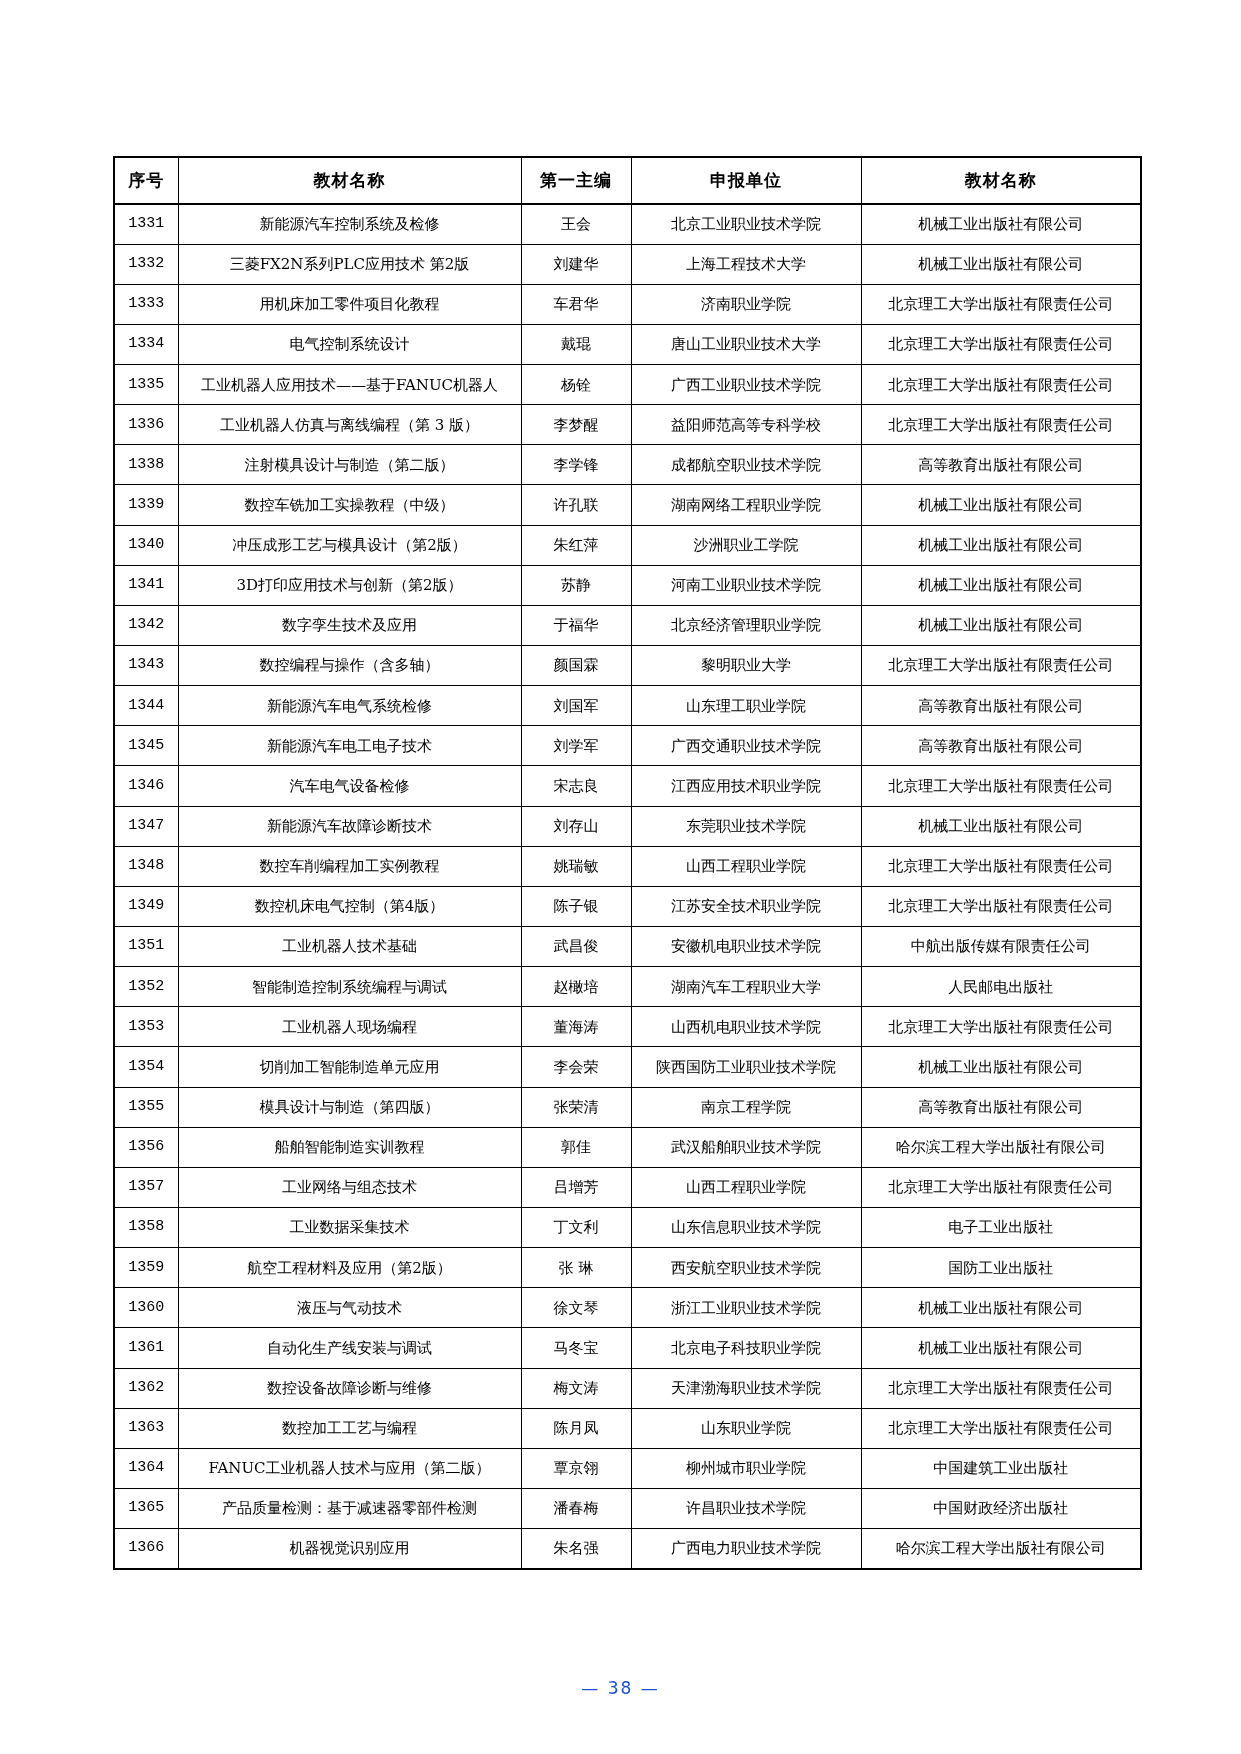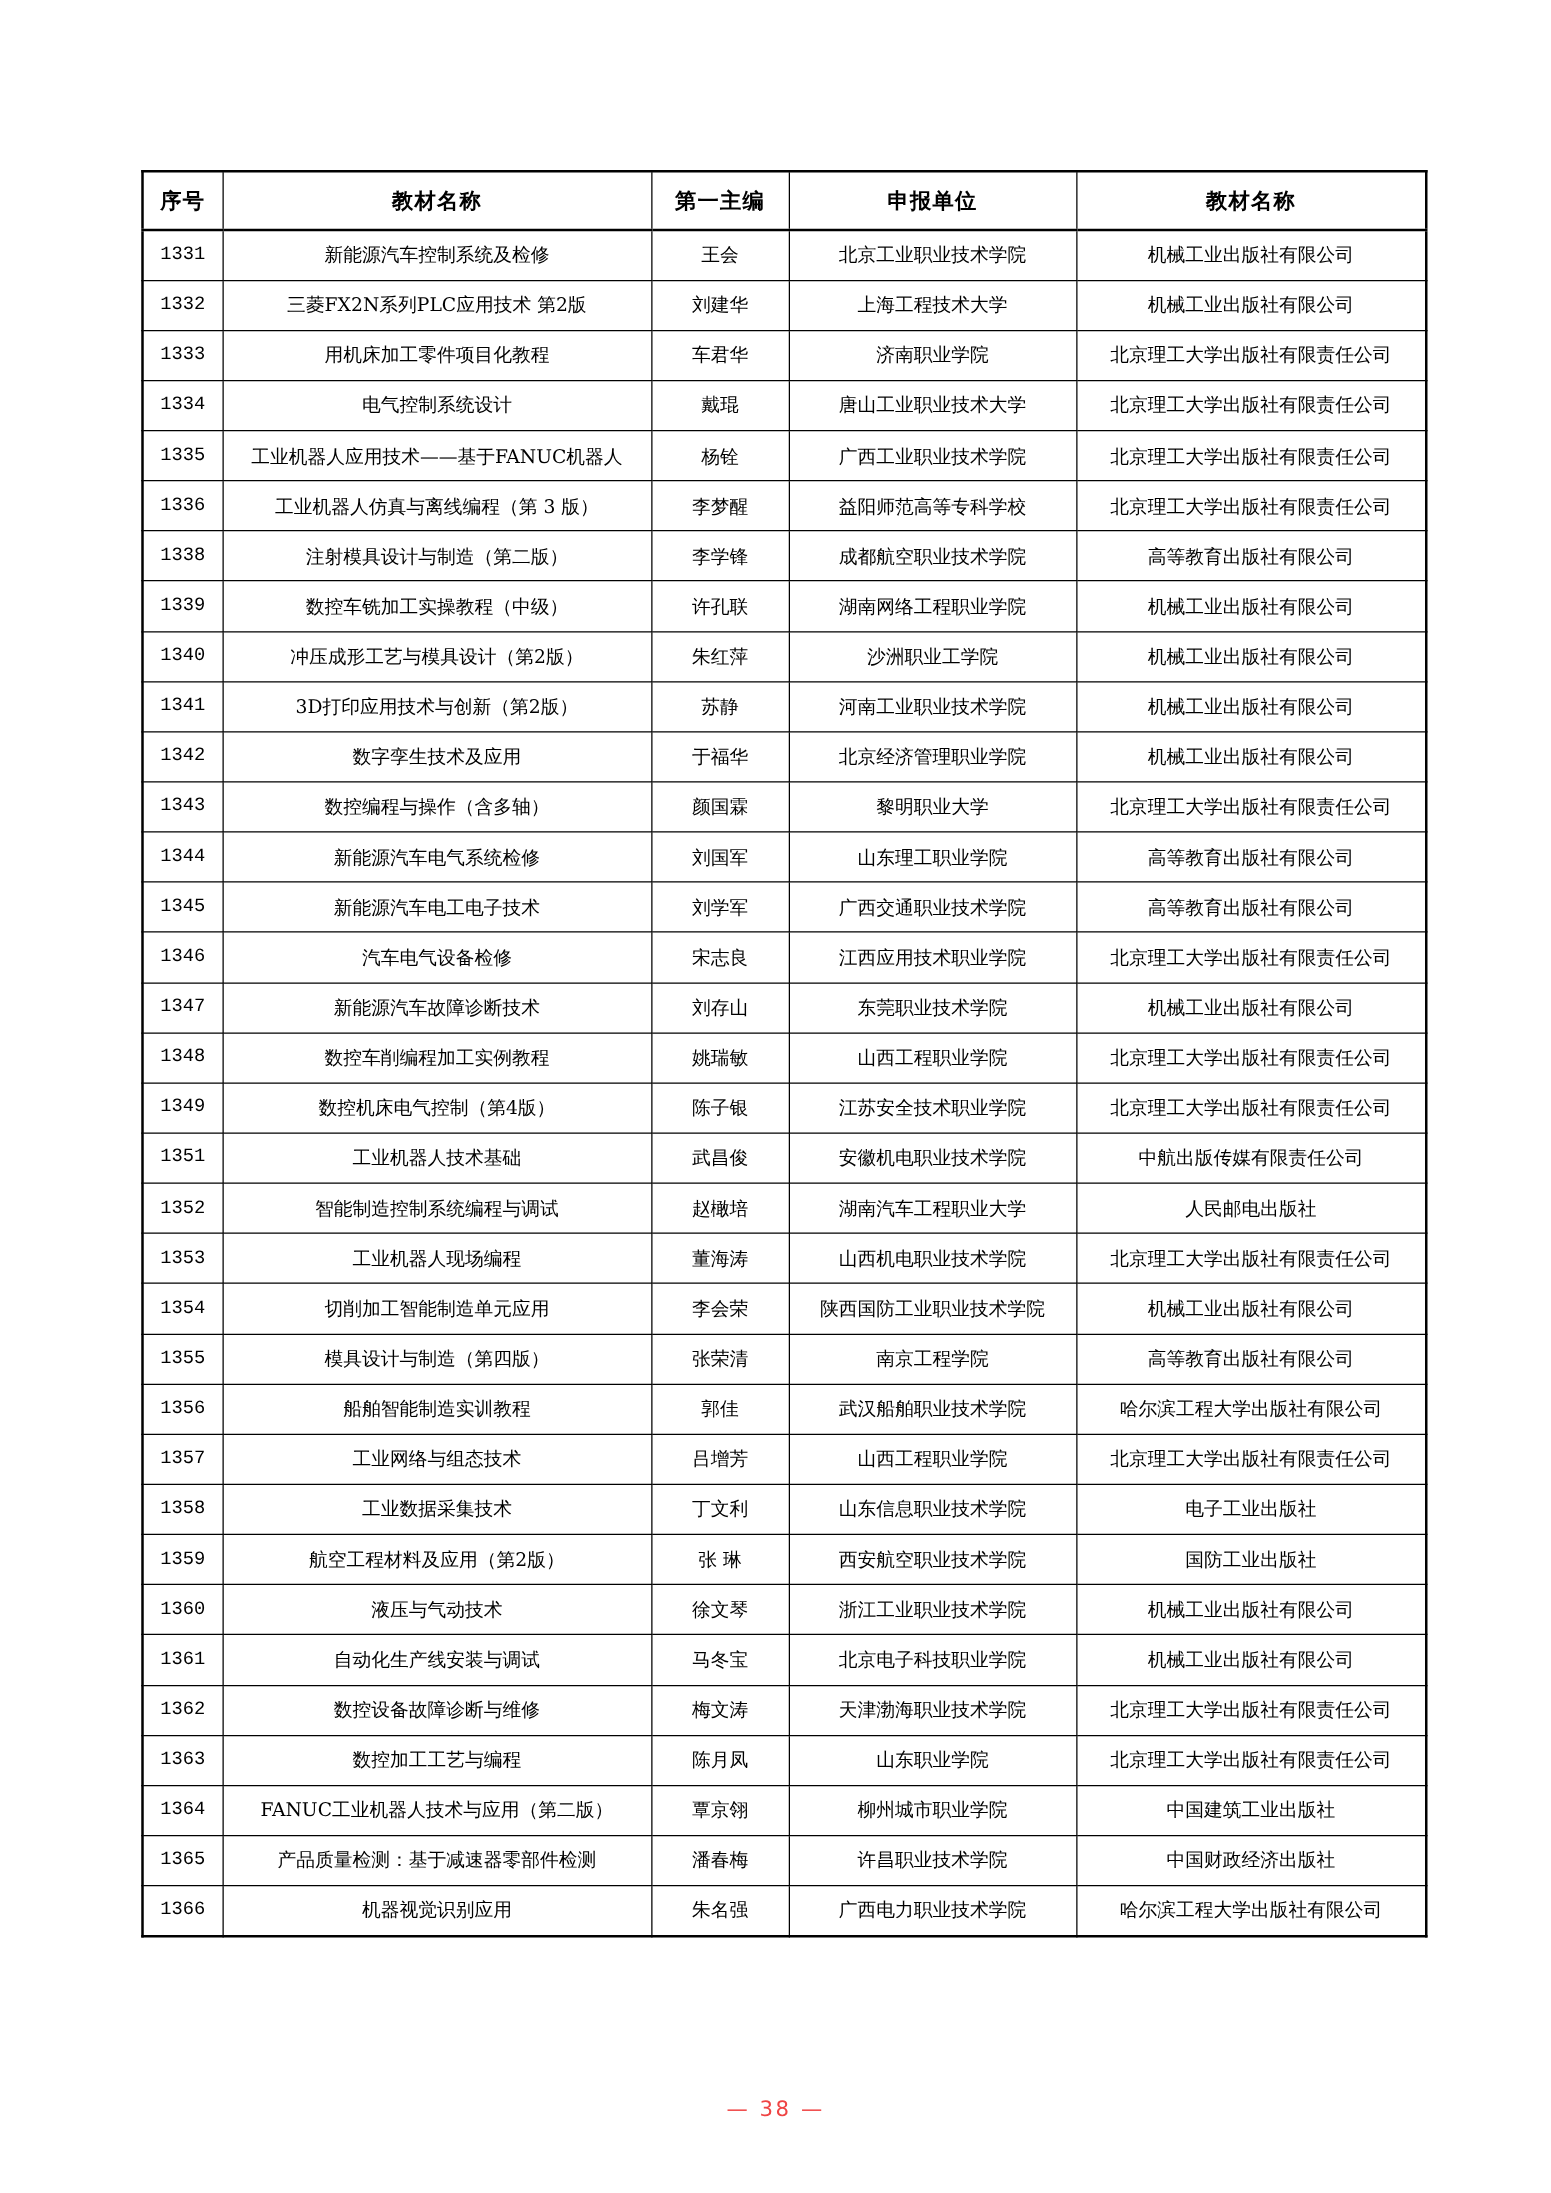--- a/index.html
+++ b/index.html
@@ -11,21 +11,21 @@
   .page {
     position: relative;
     width: 1241px;
     height: 1754px;
     background: #ffffff;
     overflow: hidden;
   }
   .doc-table {
     position: absolute;
     left: 113px;
-    top: 136px;
+    top: 156px;
     width: 1027px;
     border-collapse: collapse;
     table-layout: fixed;
     border-radius: 20px;
   }
   .doc-table, .doc-table th, .doc-table td {
     border: 1px solid #000000;
   }
   .doc-table {
     border: 2px solid #000000;
@@ -62,21 +62,21 @@
     font-size: 15px;
   }
   .footer {
     position: absolute;
     left: 0;
     top: 1678px;
     width: 100%;
     text-align: center;
     font-size: 17px;
     font-family: "DejaVu Sans", "Liberation Sans", sans-serif;
-    color: #ef4444;
+    color: #1d4ed8;
     letter-spacing: 2px;
   }
 </style>
 </head>
 <body>
 
 <div class="page">
 
   <table class="doc-table">
     <colgroup>

